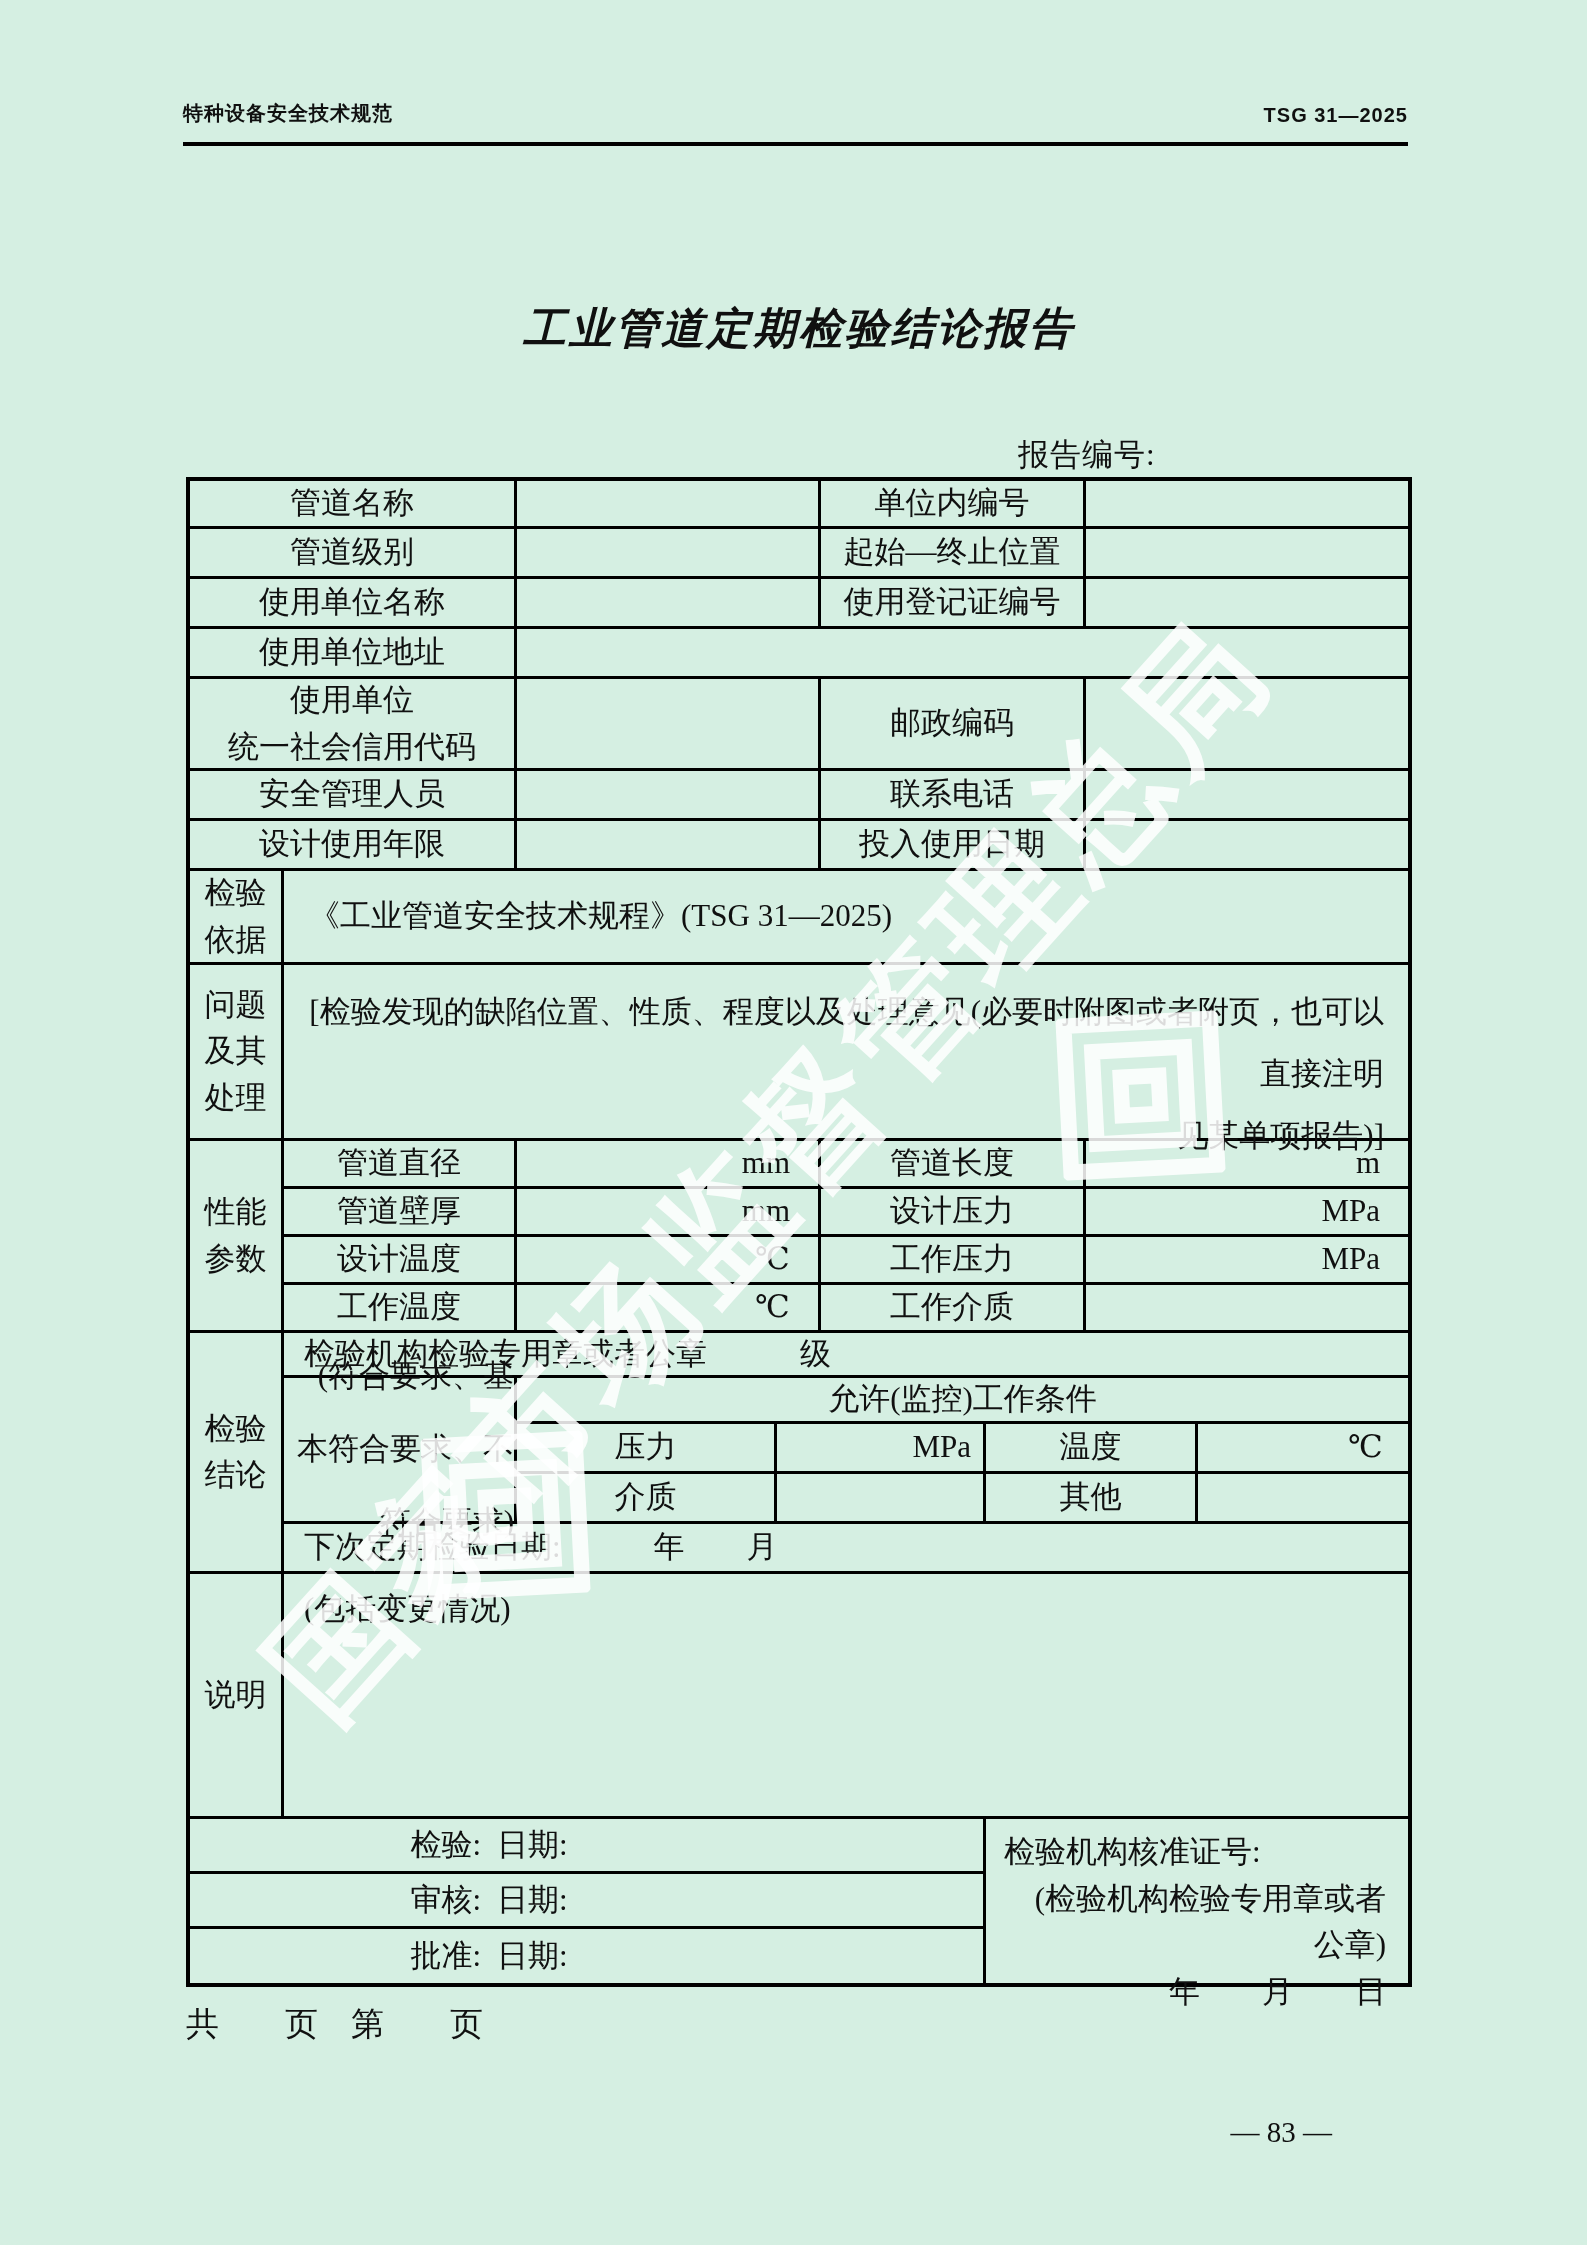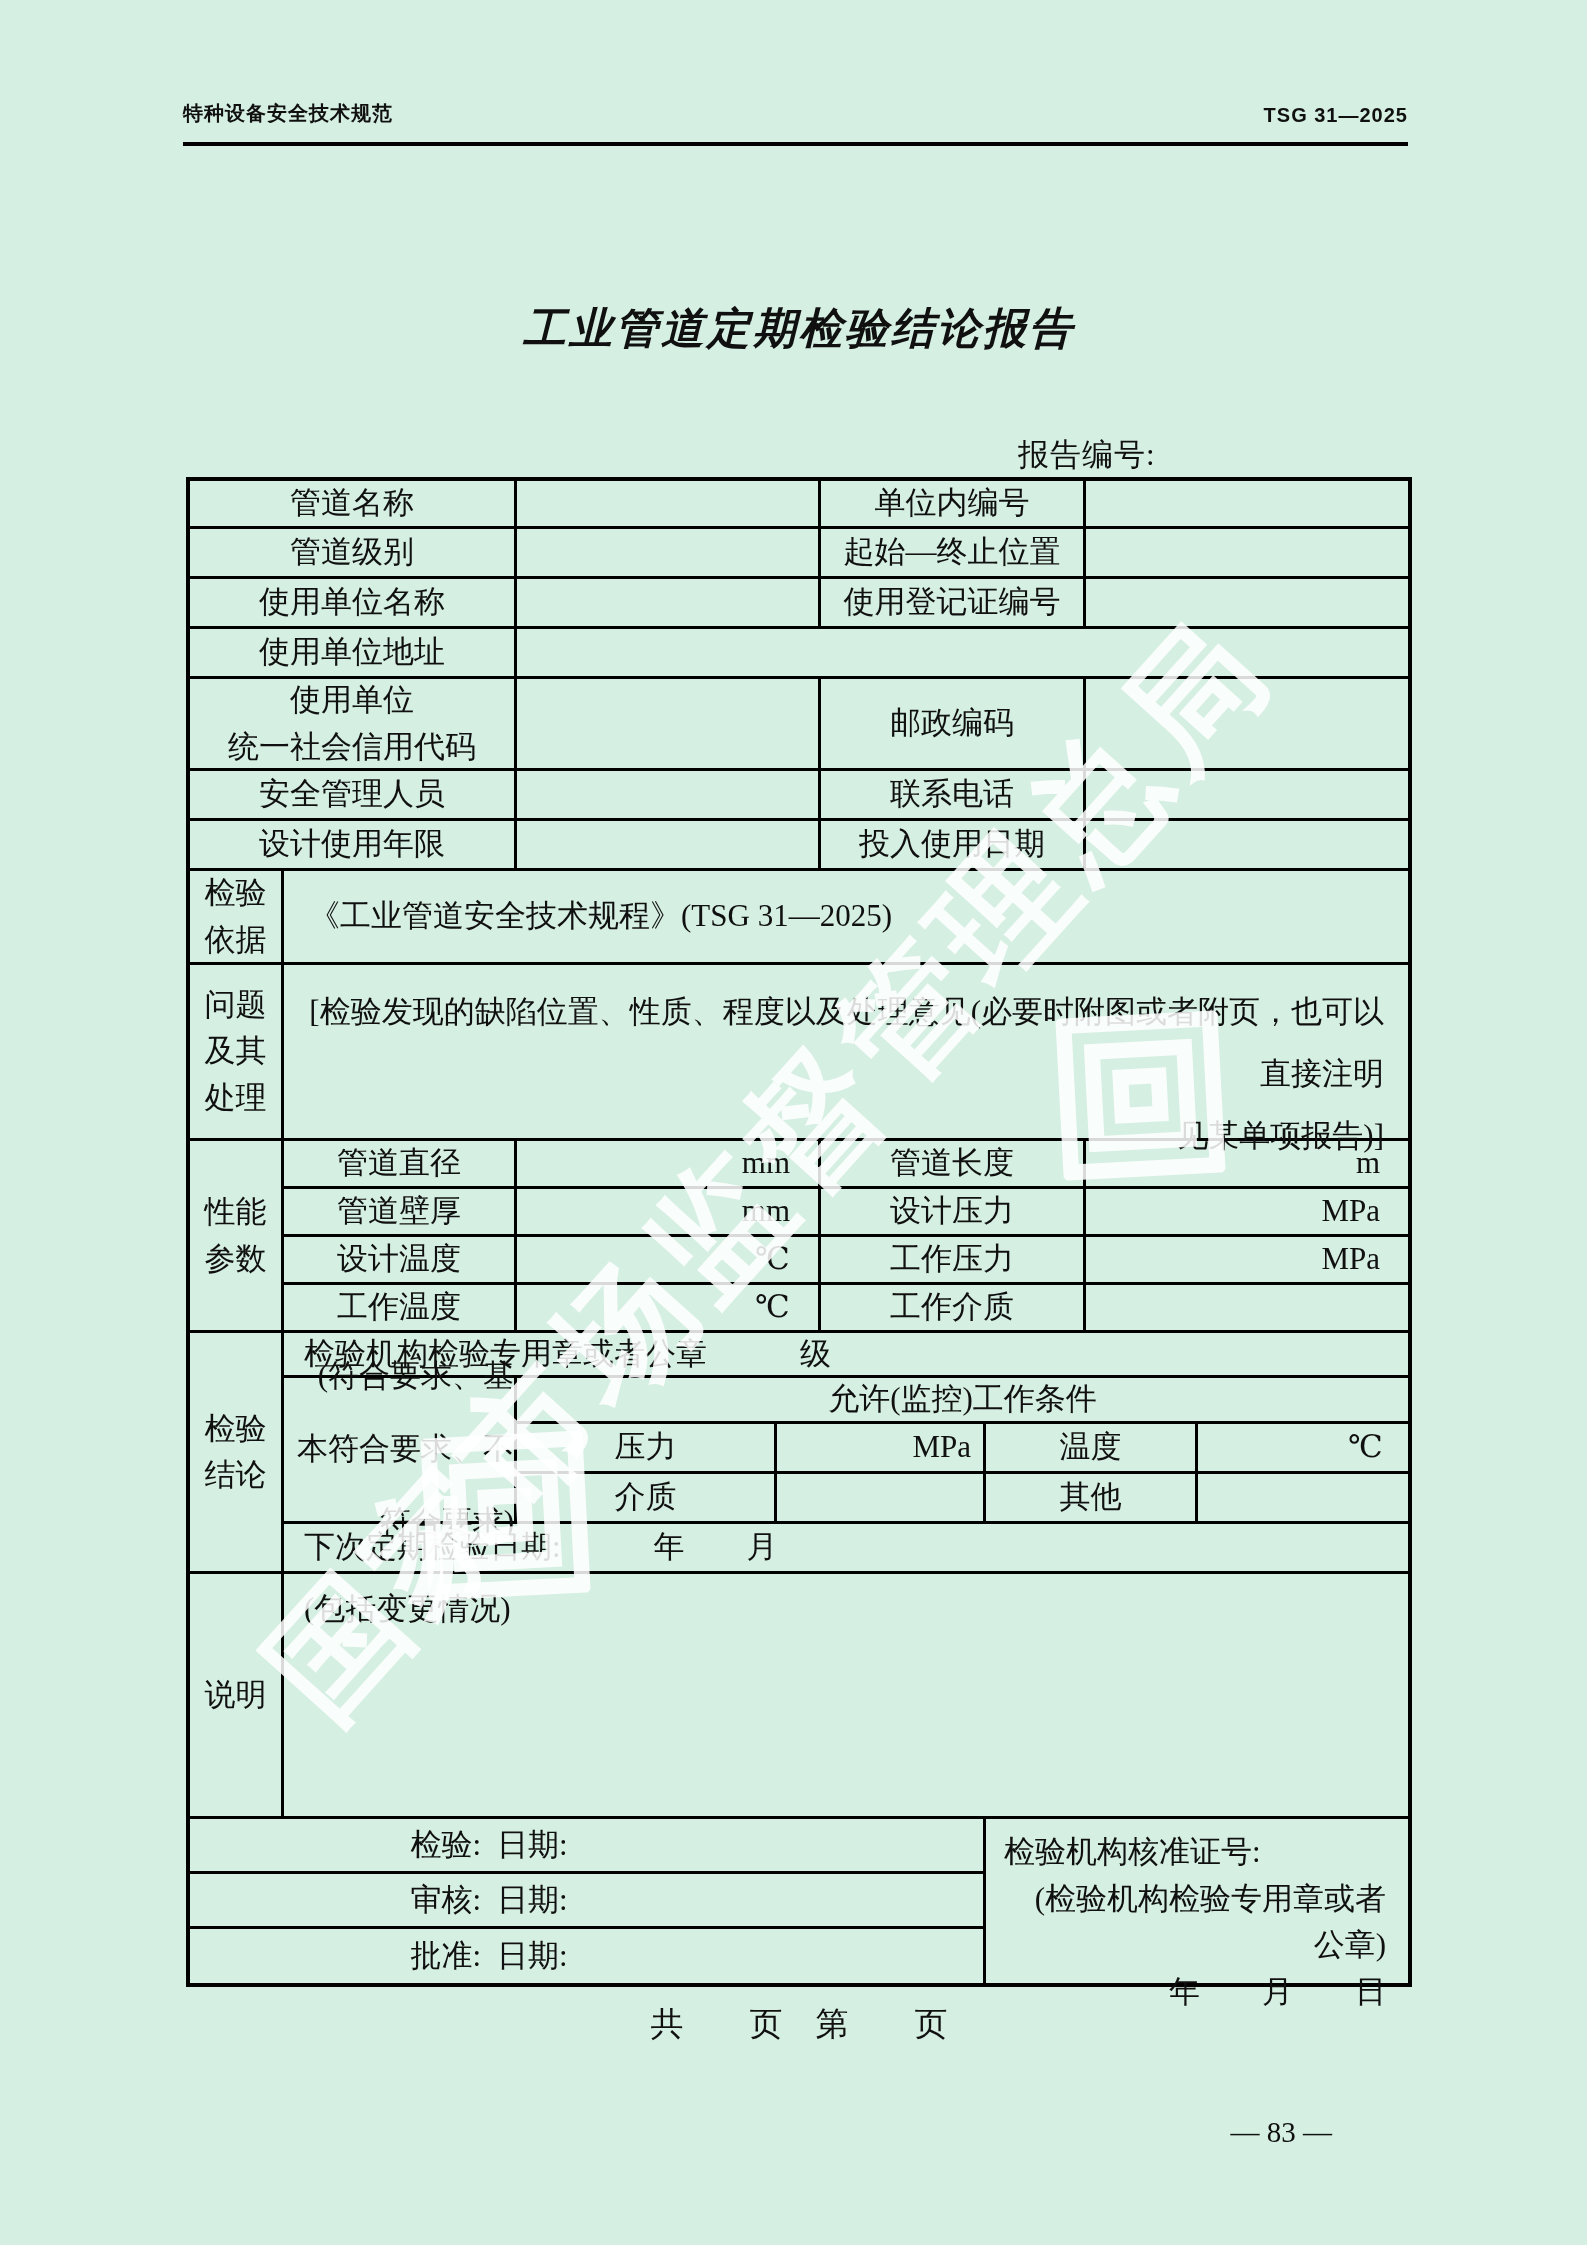--- a/index.html
+++ b/index.html
@@ -27,21 +27,21 @@
     text-align:center;
     font-family:"Liberation Sans","DejaVu Sans",sans-serif;
     font-weight:700; font-size:43px; letter-spacing:3px;font-style:italic;
   }
   .report-no {
     position:absolute; left:1018px; top:434px;
     font-size:31px; letter-spacing:1px;
   }
   .footer-pages {
     position:absolute; left:186px; top:2002px; width:1226px;
-    text-align:center; font-size:33px;
+    text-align:left; font-size:33px;
   }
   .page-number {
     position:absolute; right:255px; top:2116px;
     font-size:29px;
   }
   
   .form-table {
     position:absolute; left:186px; top:477px;
     width:1218px; box-sizing:content-box;
     border:4px solid #000;

